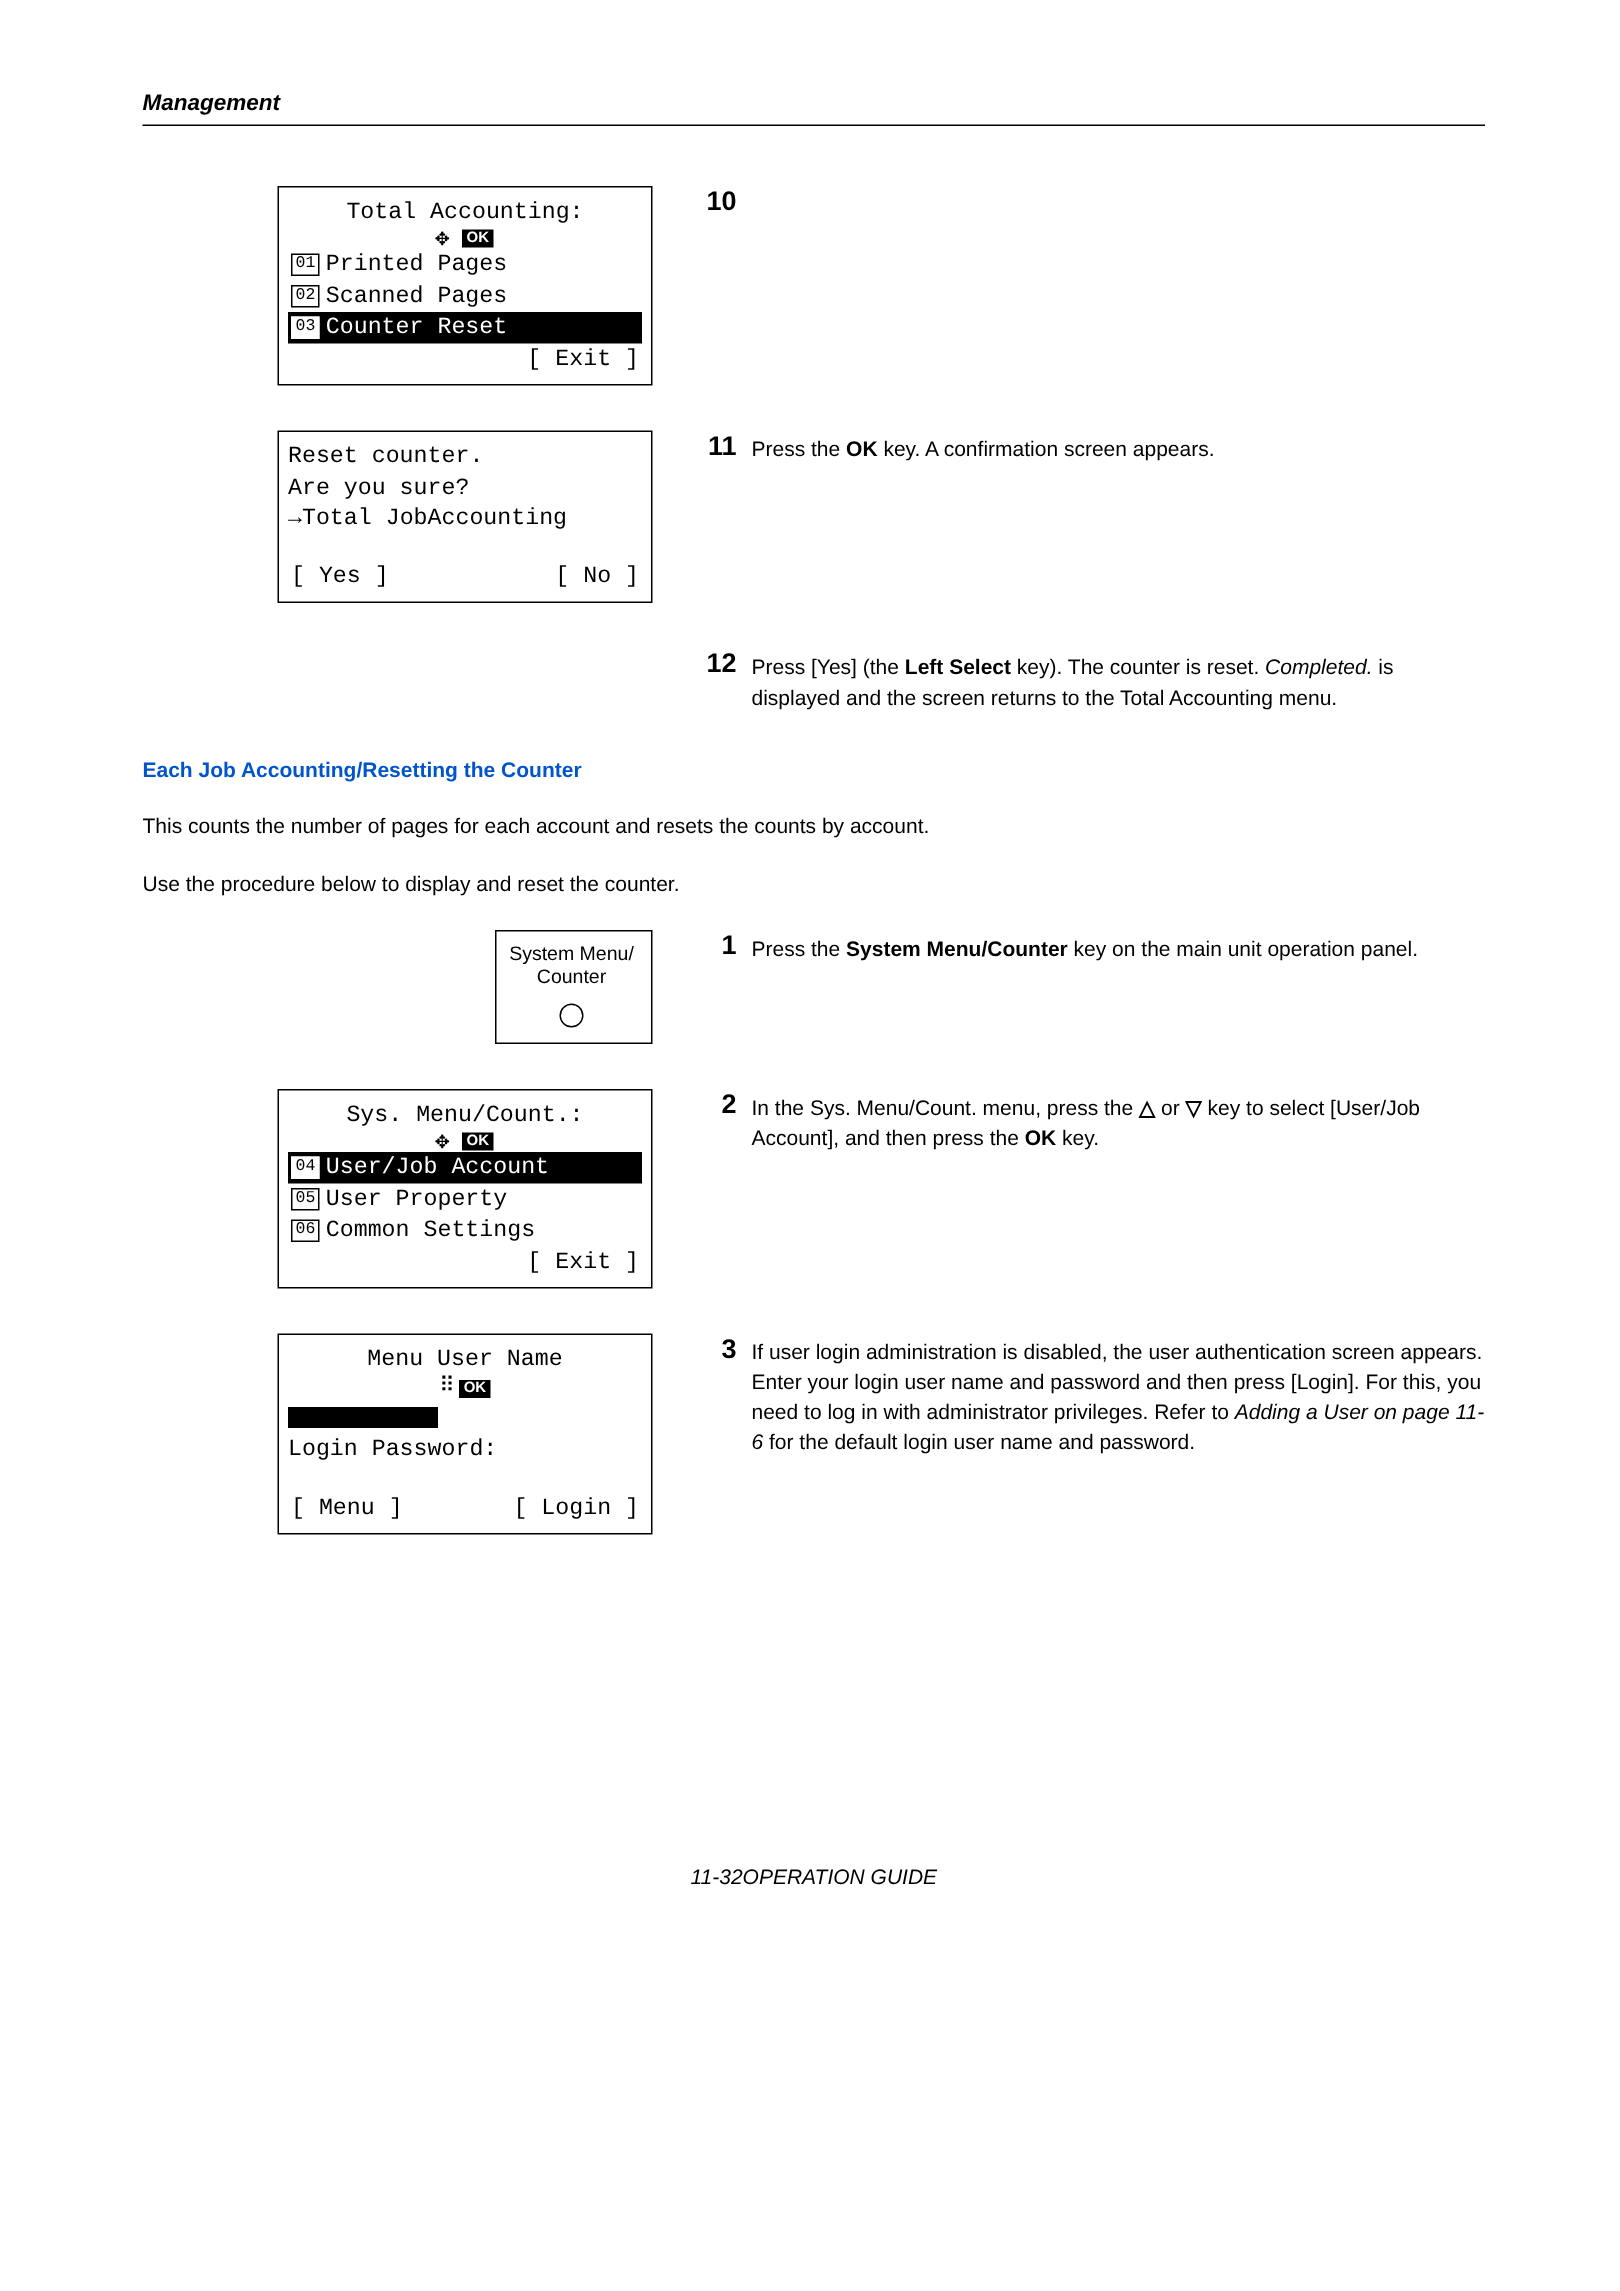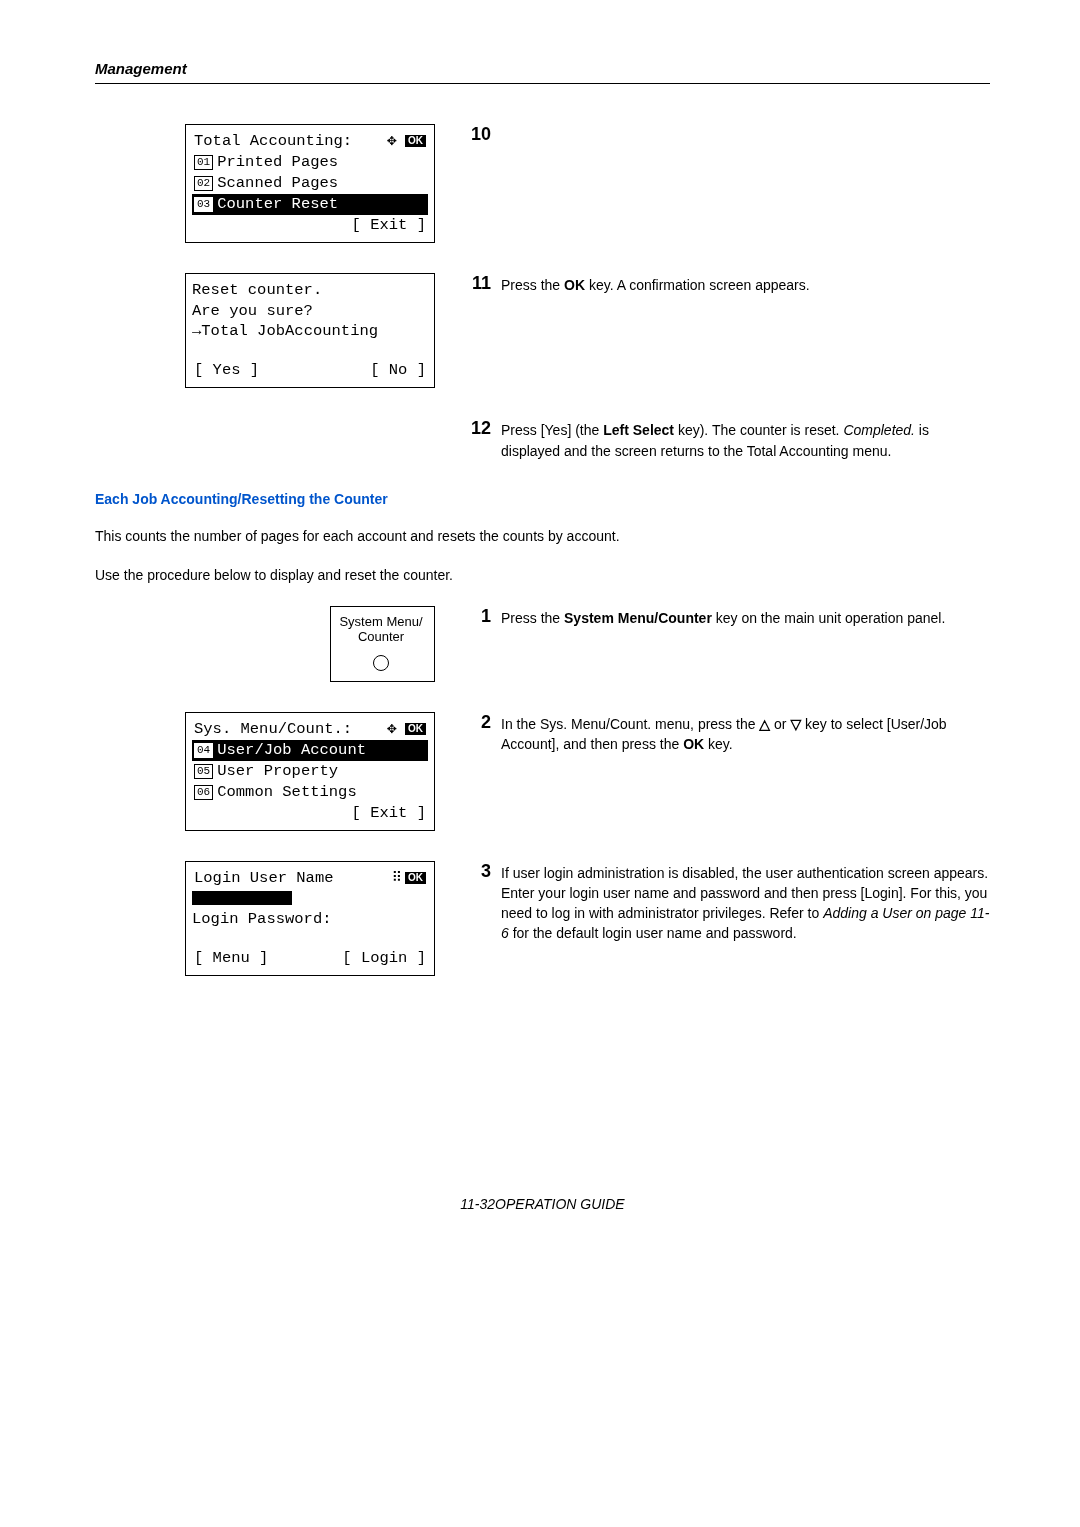--- a/index.html
+++ b/index.html
@@ -48,20 +48,21 @@
     font-size: 15.5px;
     line-height: 1.35;
     padding: 6px 6px;
     background: #fff;
   }
   .lcd-title {
     display: flex;
     justify-content: space-between;
     align-items: center;
     padding: 0 2px;
+    flex-direction: column;
   }
   .lcd-title-icons { display: inline-flex; gap: 3px; align-items: center; }
   .lcd-item {
     display: flex;
     align-items: center;
     gap: 4px;
     padding: 0 2px;
   }
   .num-badge {
     display: inline-block;
@@ -275,21 +276,21 @@
     <div class="step-text">
       <span>In the Sys. Menu/Count. menu, press the </span><span class="tri">△</span><span> or </span><span class="tri">▽</span><span> key to select [User/Job Account], and then press the </span><b>OK</b><span> key.</span>
     </div>
   </div>
 </div>
 
 <div class="step-row">
   <div class="step-left">
     <div class="lcd-box">
       <div class="lcd-title">
-        <span>Login User Name</span>
+        <span>Menu User Name</span>
         <span class="lcd-title-icons">
           <span style="font-size:14px;">⠿</span>
           <span class="ok-badge">OK</span>
         </span>
       </div>
       <div><span class="lcd-input-blank"></span></div>
       <div>Login Password:</div>
       <div style="height:18px"></div>
       <div class="lcd-softkey two">
         <span>[  Menu  ]</span>

